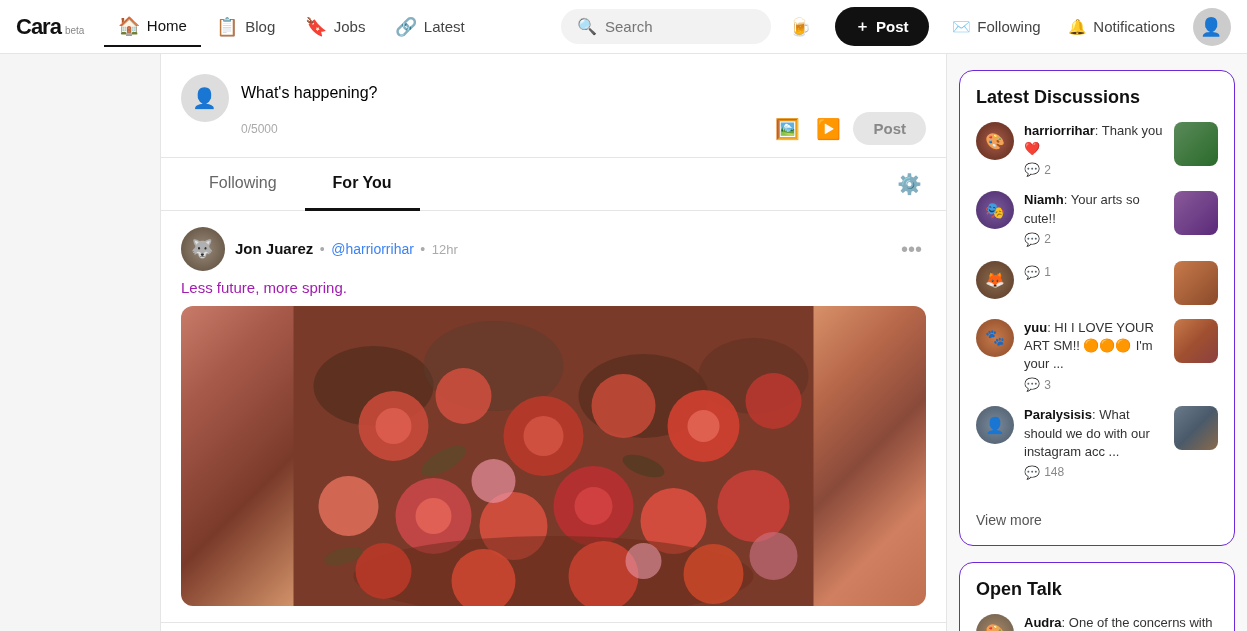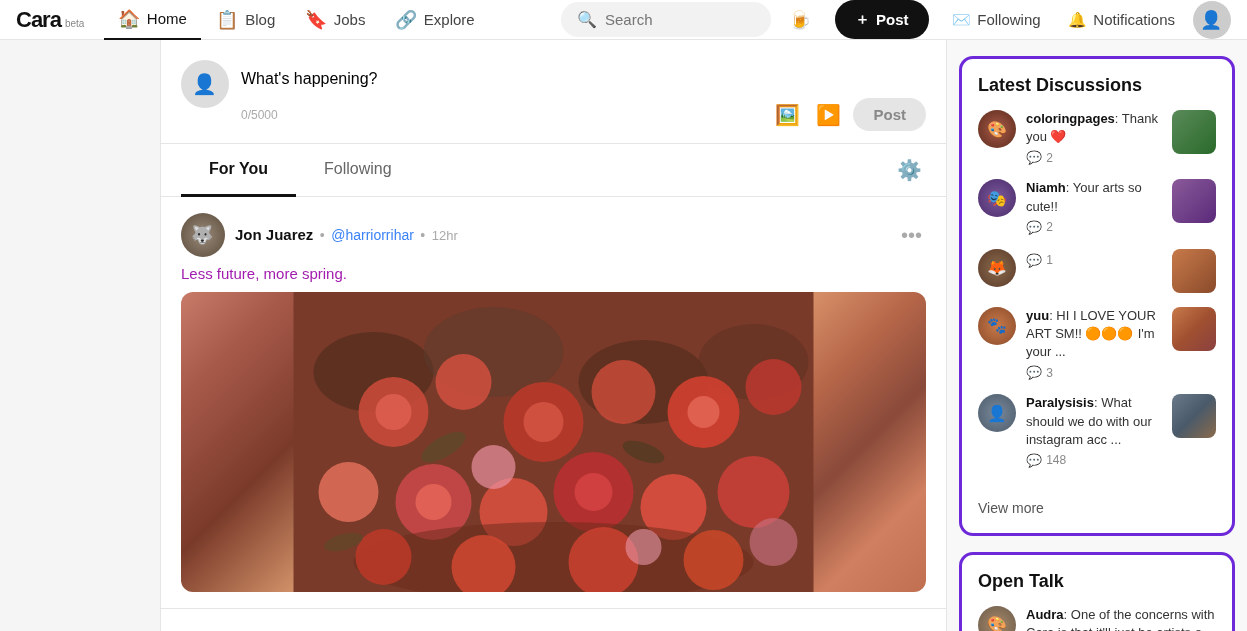--- a/index.html
+++ b/index.html
@@ -1,21 +1,21 @@
 <!DOCTYPE html>
 <html><head>
   <meta charset="utf-8">
   <style>
     * { box-sizing: border-box; margin: 0; padding: 0; }
     body { font-family: -apple-system, BlinkMacSystemFont, 'Segoe UI', sans-serif; background: #f5f5f5; color: #222; }
 
     
     .topnav {
       display: flex; align-items: center; background: #fff;
-      border-bottom: 1px solid #e5e5e5; height: 40px; padding: 0 16px; gap: 0;
+      border-bottom: 1px solid #e5e5e5; height: 54px; padding: 0 16px; gap: 0;
       position: sticky; top: 0; z-index: 100;
     }
     .logo-area {
       display: flex; align-items: center; gap: 4px; margin-right: 20px; text-decoration: none;
     }
     .logo-text {
       font-size: 22px; font-weight: 800; color: #111; letter-spacing: -1px;
     }
     .logo-beta {
       font-size: 10px; color: #888; font-weight: 400; align-self: flex-end; margin-bottom: 4px;
@@ -131,21 +131,21 @@
       background: linear-gradient(135deg, #c97b6a 0%, #a85a4a 20%, #7a3a2a 40%, #d4956b 60%, #e8a87a 80%, #b8684a 100%);
       height: 320px;
     }
 
     
     .right-sidebar {
       width: 300px; min-width: 300px; padding: 16px 12px; background: #f8f8f8;
     }
     .section-card {
       background: #fff; border-radius: 14px; padding: 16px; margin-bottom: 16px;
-      border: 3px solid #6d28d9;
+      border: 1px solid #6d28d9;
     }
     .section-title {
       font-size: 18px; font-weight: 700; color: #111; margin-bottom: 14px;
     }
     .discussion-item { display: flex; align-items: flex-start; gap: 10px; margin-bottom: 14px; }
     .disc-avatar {
       width: 38px; height: 38px; border-radius: 50%; flex-shrink: 0;
       background: #ddd; display: flex; align-items: center; justify-content: center; font-size: 16px;
     }
     .disc-content { flex: 1; min-width: 0; }
@@ -194,21 +194,21 @@
     <a class="nav-item">
       <span class="nav-icon">📋</span>
       <span>Blog</span>
     </a>
     <a class="nav-item">
       <span class="nav-icon">🔖</span>
       <span>Jobs</span>
     </a>
     <a class="nav-item">
       <span class="nav-icon">🔗</span>
-      <span>Explore</span>
+      <span>Latest</span>
     </a>
   </div>
 
   <div class="search-bar">
     <span style="color:#888;font-size:16px;">🔍</span>
     <input type="text" placeholder="Search" style="">
   </div>
 
   <div class="nav-right">
     <span class="nav-icon-btn" title="Tipjar" style="font-size:18px;">🍺</span>
@@ -247,22 +247,22 @@
           <div class="composer-actions">
             <button class="composer-action-btn">🖼️</button>
             <button class="composer-action-btn">▶️</button>
             <button class="post-submit-btn">Post</button>
           </div>
         </div>
       </div>
     </div>
 
     <div class="tabs-bar">
+      <div class="tab">Following</div>
       <div class="tab active">For You</div>
-      <div class="tab">Following</div>
       <div class="tab-settings">⚙️</div>
     </div>
 
     <div class="feed-item">
       <div class="feed-header">
         <div class="feed-avatar av-jon">
           <span style="font-size:18px;color:#fff;">🐺</span>
         </div>
         <div class="feed-user-info">
           <span class="feed-username">Jon Juarez</span>
@@ -325,21 +325,21 @@
   <div class="right-sidebar">
 
     <div class="section-card">
       <div class="section-title">Latest Discussions</div>
 
       
       <div class="discussion-item">
         <div class="disc-avatar av-coloringpages">🎨</div>
         <div class="disc-content">
           <div class="disc-text">
-            <strong>coloringpages</strong>:
+            <strong>harriorrihar</strong>:
             <span> </span>
             <span>Thank you ❤️</span>
           </div>
           <div class="disc-meta">
             <span style="color:#aaa;font-size:13px;">💬</span>
             <span class="disc-count">2</span>
           </div>
         </div>
         <div class="disc-thumb thumb-1"></div>
       </div>

